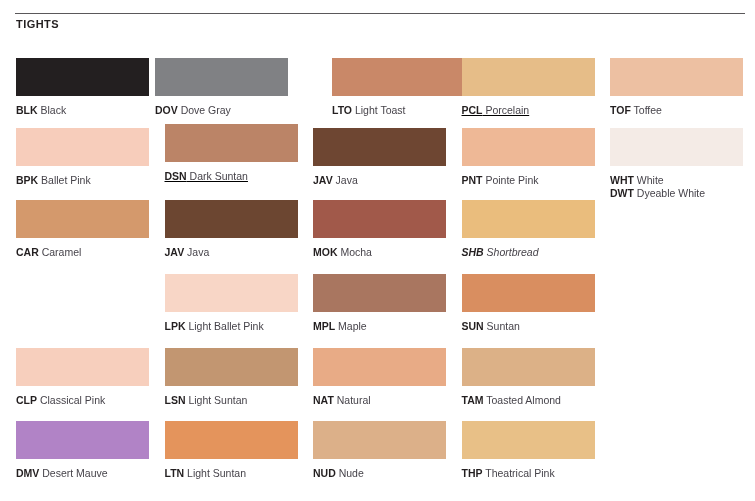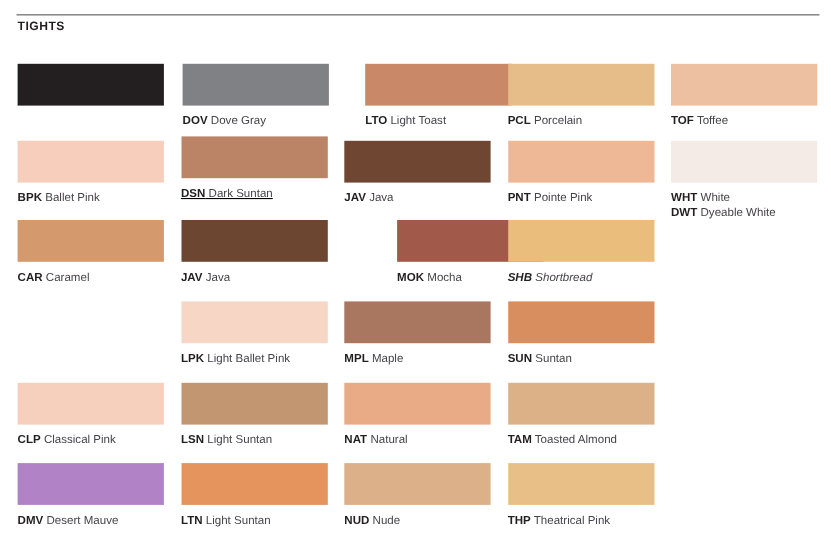--- a/index.html
+++ b/index.html
@@ -85,34 +85,37 @@
 <body>
 
 <div id="page">
 
   <div class="header-rule"></div>
   <div class="page-title">TIGHTS</div>
 
   <div class="grid" id="swatch-grid">
       <div class="swatch-cell" style="left: 16px; top: 58px;">
         <div class="swatch-chip" style="background: rgb(35, 31, 32);"></div>
-      </div>
-      <div class="swatch-cell" style="left: 166px; top: 58px;">
+        <div class="swatch-label">
+          <span class="label-line"><span class="code">BLK</span><span class="name"> Black</span></span>
+        </div>
+      </div>
+      <div class="swatch-cell" style="left: 155px; top: 58px;">
         <div class="swatch-chip" style="background: rgb(128, 129, 132);"></div>
         <div class="swatch-label">
           <span class="label-line"><span class="code">DOV</span><span class="name"> Dove Gray</span></span>
         </div>
       </div>
       <div class="swatch-cell" style="left: 311px; top: 58px; padding-left: 21px;">
         <div class="swatch-chip" style="background: rgb(201, 136, 104);"></div>
         <div class="swatch-label">
           <span class="label-line"><span class="code">LTO</span><span class="name"> Light Toast</span></span>
         </div>
       </div>
-      <div class="swatch-cell" style="left: 461.5px; top: 58px;">
+      <div class="swatch-cell" style="left: 461.5px; top: 58px; text-decoration: underline;">
         <div class="swatch-chip" style="background: rgb(230, 189, 136);"></div>
         <div class="swatch-label">
           <span class="label-line"><span class="code">PCL</span><span class="name"> Porcelain</span></span>
         </div>
       </div>
       <div class="swatch-cell" style="left: 610px; top: 58px;">
         <div class="swatch-chip" style="background: rgb(237, 192, 162);"></div>
         <div class="swatch-label">
           <span class="label-line"><span class="code">TOF</span><span class="name"> Toffee</span></span>
         </div>
@@ -153,21 +156,21 @@
         <div class="swatch-label">
           <span class="label-line"><span class="code">CAR</span><span class="name"> Caramel</span></span>
         </div>
       </div>
       <div class="swatch-cell" style="left: 164.5px; top: 200px;">
         <div class="swatch-chip" style="background: rgb(108, 70, 49);"></div>
         <div class="swatch-label">
           <span class="label-line"><span class="code">JAV</span><span class="name"> Java</span></span>
         </div>
       </div>
-      <div class="swatch-cell" style="left: 313px; top: 200px; margin-left: 48px;">
+      <div class="swatch-cell" style="left: 313px; top: 200px;">
         <div class="swatch-chip" style="background: rgb(161, 89, 74);"></div>
         <div class="swatch-label">
           <span class="label-line"><span class="code">MOK</span><span class="name"> Mocha</span></span>
         </div>
       </div>
       <div class="swatch-cell" style="left: 461.5px; top: 200px; font-style: italic;">
         <div class="swatch-chip" style="background: rgb(234, 189, 125);"></div>
         <div class="swatch-label">
           <span class="label-line"><span class="code">SHB</span><span class="name"> Shortbread</span></span>
         </div>

